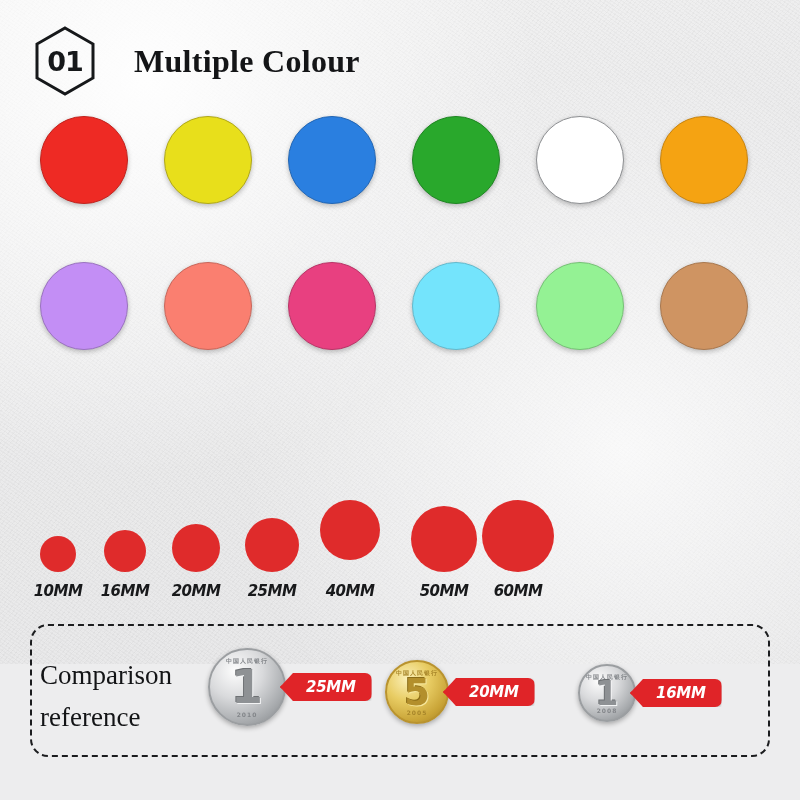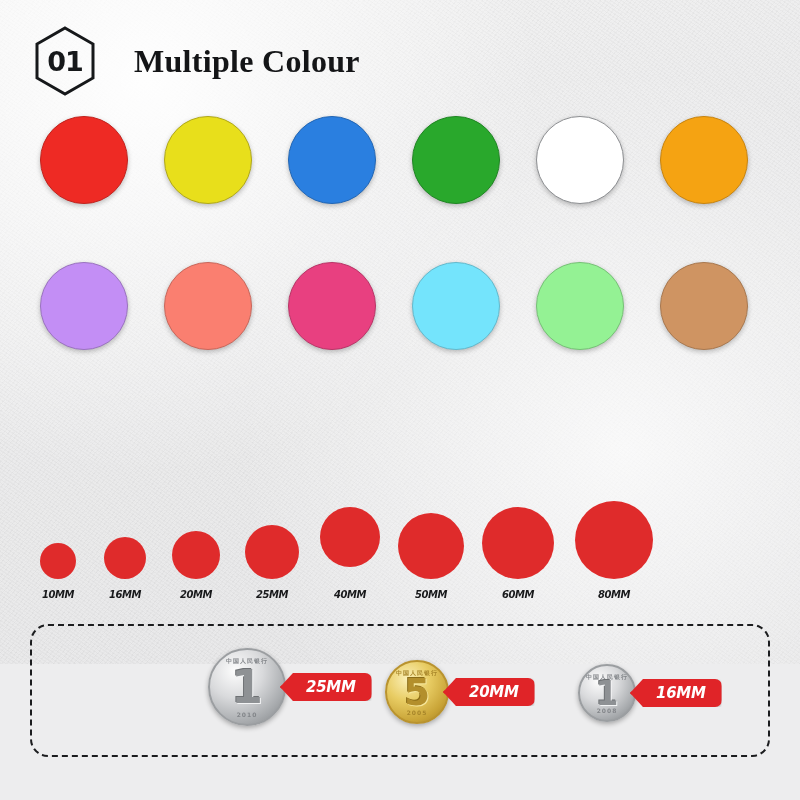--- a/index.html
+++ b/index.html
@@ -105,21 +105,21 @@
   }
   .size-dot {
     border-radius: 50%;
     background: #df2b2b;
   }
   .size-label {
     margin-top: 10px;
     font-family: "DejaVu Sans", sans-serif;
     font-style: italic;
     font-weight: bold;
-    font-size: 10px;
+    font-size: 15px;
     color: #18191b;
     letter-spacing: -0.5px;
     white-space: nowrap;
   }
 
   
   #compare-box {
     position: absolute;
     left: 30px;
     top: 624px;
@@ -272,36 +272,36 @@
         <div class="size-label">20MM</div>
       </div>
       <div class="size-item" style="left: 227px; width: 90px;">
         <div class="size-dot" style="width: 54px; height: 54px; background: rgb(223, 43, 43);"></div>
         <div class="size-label">25MM</div>
       </div>
       <div class="size-item" style="left: 305px; width: 90px; gap: 12px;">
         <div class="size-dot" style="width: 60px; height: 60px; background: rgb(223, 43, 43);"></div>
         <div class="size-label">40MM</div>
       </div>
-      <div class="size-item" style="left: 386px; width: 90px;">
+      <div class="size-item" style="left: 399px; width: 90px;">
         <div class="size-dot" style="width: 66px; height: 66px; background: rgb(223, 43, 43);"></div>
         <div class="size-label">50MM</div>
       </div>
       <div class="size-item" style="left: 473px; width: 90px;">
         <div class="size-dot" style="width: 72px; height: 72px; background: rgb(223, 43, 43);"></div>
         <div class="size-label">60MM</div>
       </div>
-      <div class="size-item" style="left: 569px; width: 90px;">
-        <div class="size-dot" style="width: 78px; height: 78px; background: rgb(223, 43, 43);"></div>
-        <div class="size-label">80MM</div>
-      </div>
     </div>
 
   <div id="compare-box"></div>
 
+  <div id="compare-title">
+    <div>Comparison</div>
+    <div>reference</div>
+  </div>
 
   <div id="coins-container">
       <div class="coin-group" style="left: 208px; top: 648px;">
         <div class="coin coin-silver" style="width: 74px; height: 74px;">
           <div class="coin-rim-text rim-top rim-silver">中国人民银行</div>
           <div class="coin-num coin-num-silver" style="font-size: 46px;">1</div>
           <div class="coin-rim-text rim-bottom rim-silver">2010</div>
         </div>
         <div class="tag" style="background: rgb(224, 36, 40);">25MM<span class="tag-dot" style="background: rgb(224, 36, 40);"></span></div>
       </div>

